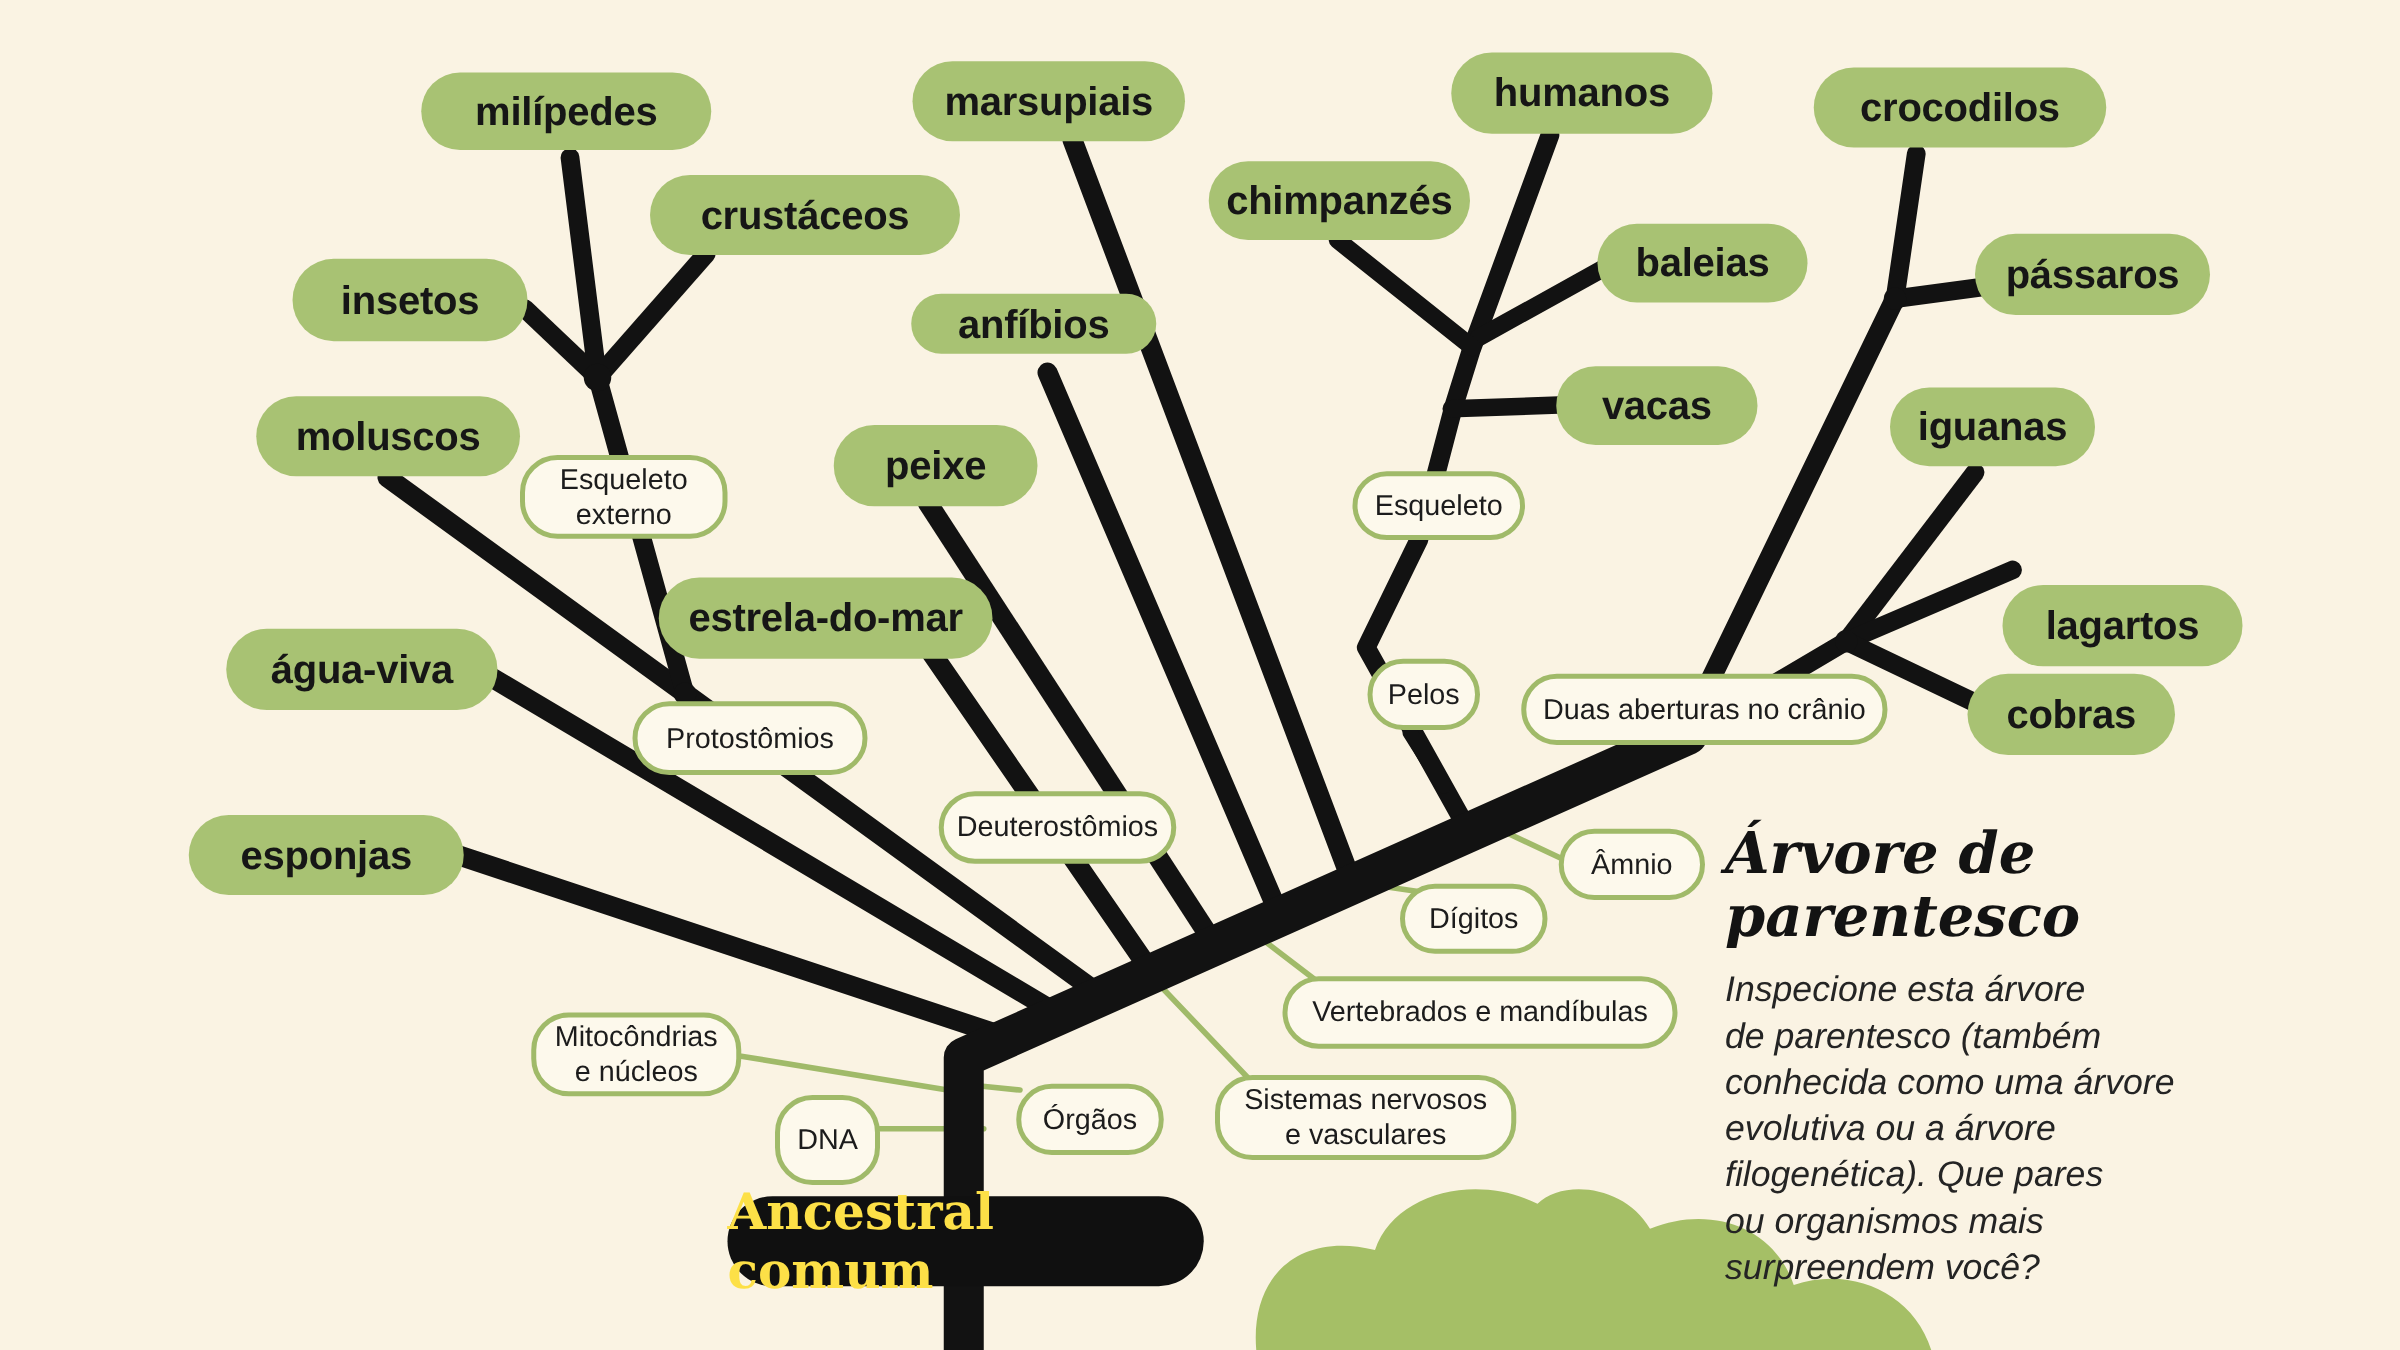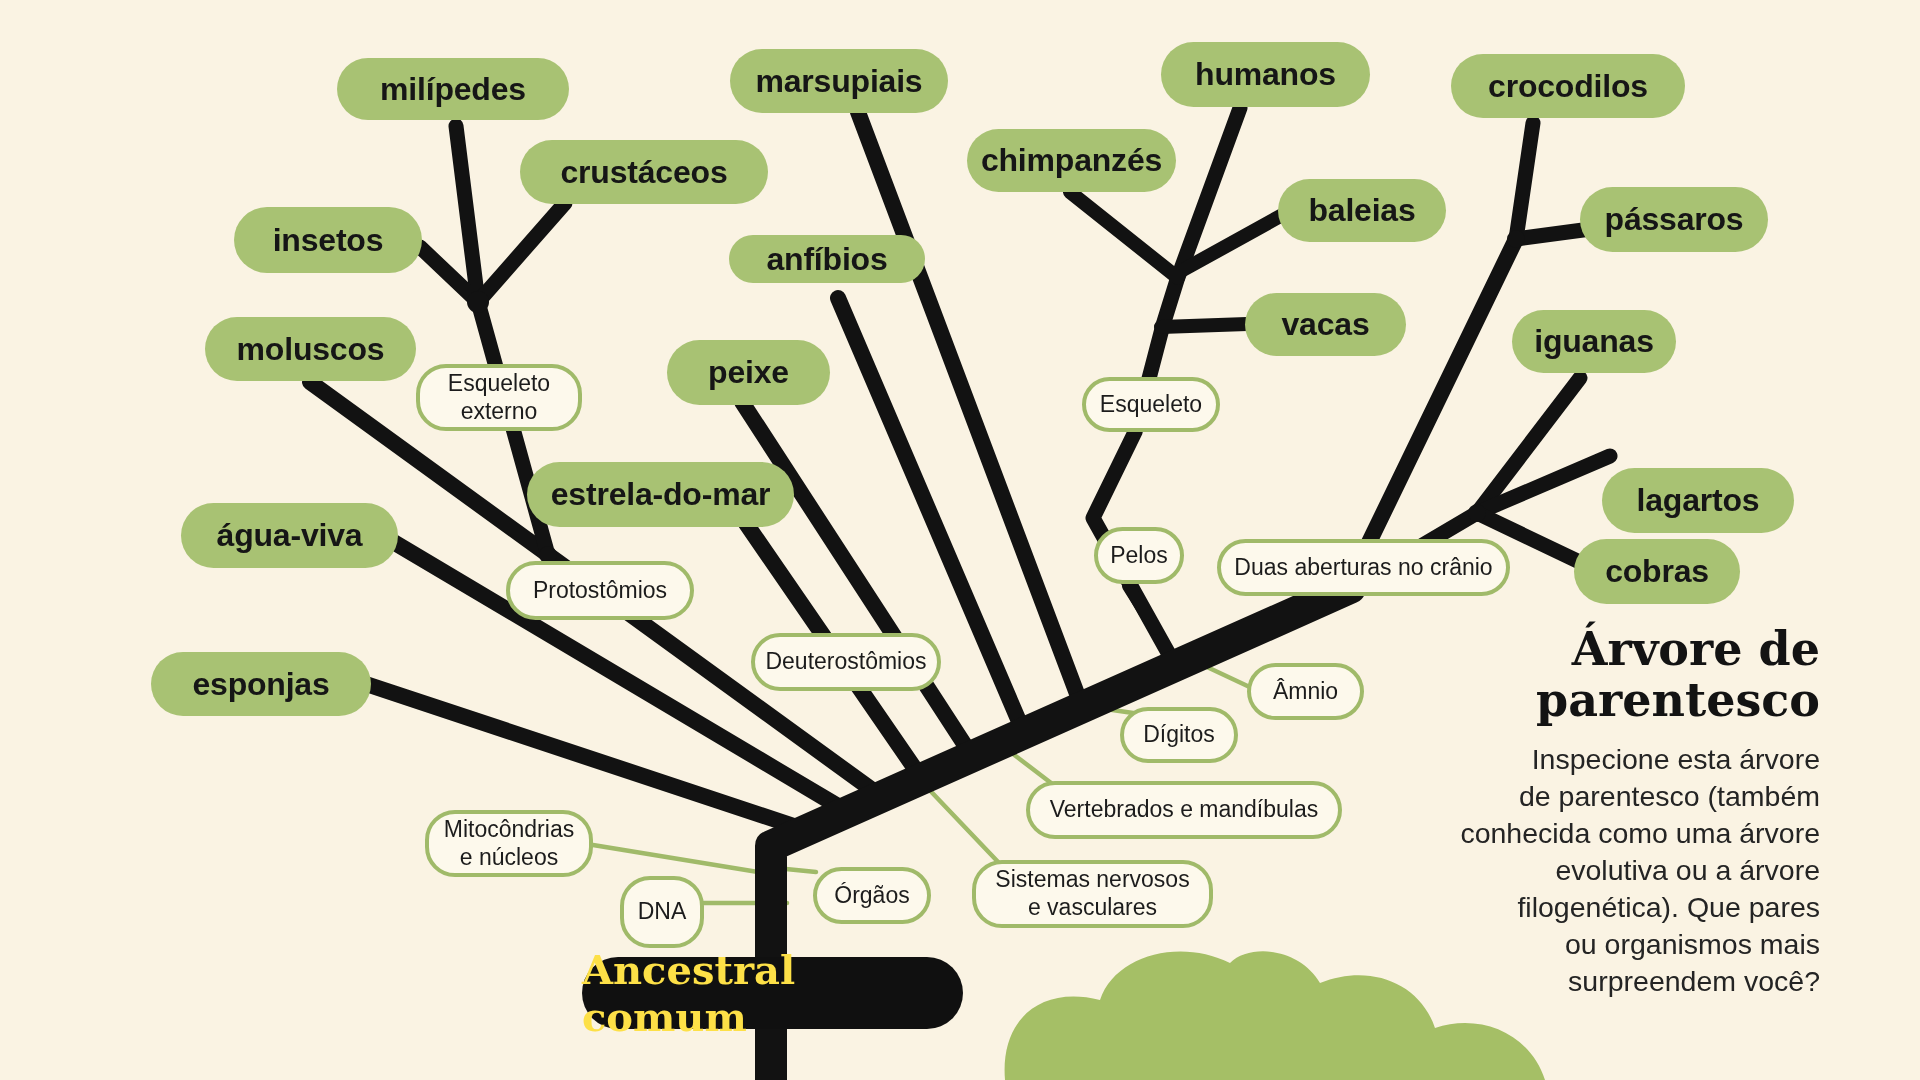--- a/index.html
+++ b/index.html
@@ -8,21 +8,21 @@
   .stage svg{position:absolute;left:0;top:0;}
   .pill{position:absolute;display:flex;align-items:center;justify-content:center;
         text-align:center;box-sizing:border-box;}
   .organism{background:#a8c273;border-radius:40px;font-weight:700;font-size:32px;
             color:#161616;letter-spacing:-0.2px;white-space:nowrap;}
   .trait{background:#fdf9ec;border:4px solid #a0ba69;border-radius:30px;font-size:23px;
          color:#1c1c1c;white-space:pre-line;line-height:1.2;}
   .root-pill{position:absolute;left:582px;top:957px;width:381px;height:72px;background:#101010;
              border-radius:40px;display:flex;align-items:center;justify-content:center;
              color:#fde047;font-family:"DejaVu Serif",serif;font-weight:700;font-size:40px;}
-  .title-block{position:absolute;left:1380px;top:624px;width:440px;text-align:right;color:#131313;}
+  .title-block{position:absolute;left:1380px;top:657px;width:440px;text-align:left;color:#131313;font-style:italic;}
   .title-block h1{margin:0;font-family:"DejaVu Serif",serif;font-weight:700;font-size:46px;
                   line-height:1.1;white-space:pre-line;}
   .title-block p{margin:16px 0 0 0;font-size:28.5px;line-height:37px;color:#242424;white-space:pre-line;}
 </style>
 </head>
 <body>
 
 <div class="stage">
 
   <svg viewBox="0 0 1920 1080" width="1920" height="1080">

